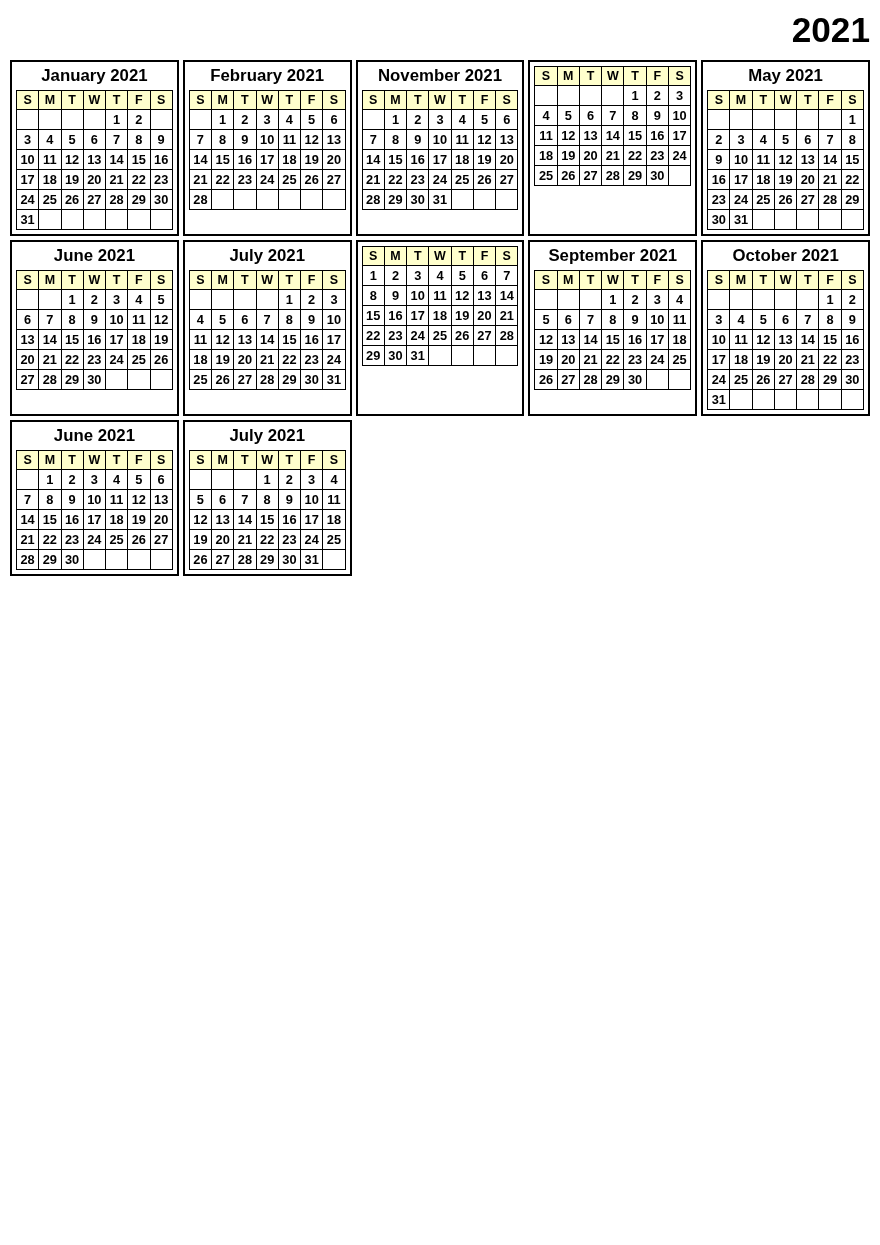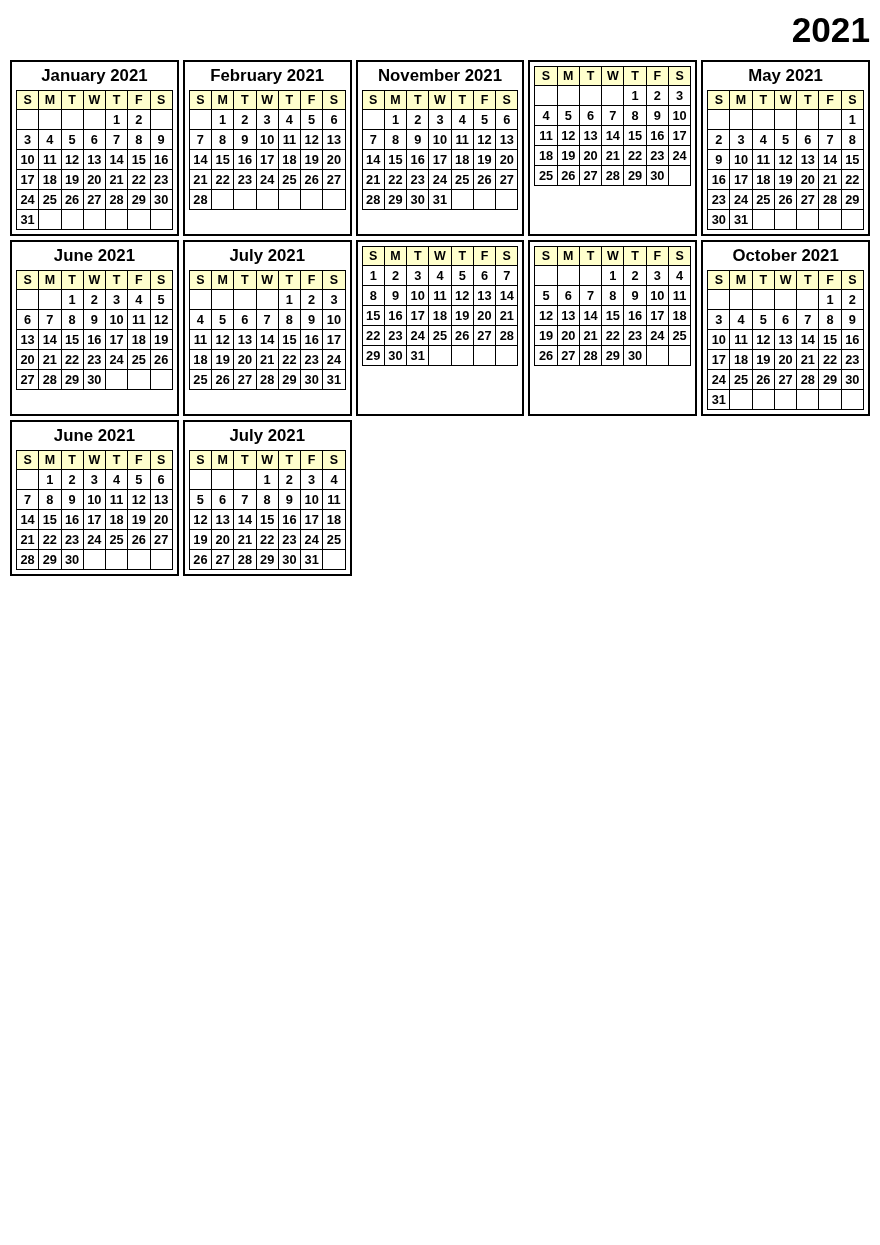--- a/index.html
+++ b/index.html
@@ -571,20 +571,21 @@
             <td>31</td>
             <td></td>
             <td></td>
             <td></td>
             <td></td>
           </tr>
         </tbody>
       </table>
     </div>
     <div class="month">
+      <div class="month-title">September 2021</div>
       <table>
         <thead>
           <tr>
             <th>S</th>
             <th>M</th>
             <th>T</th>
             <th>W</th>
             <th>T</th>
             <th>F</th>
             <th>S</th>

